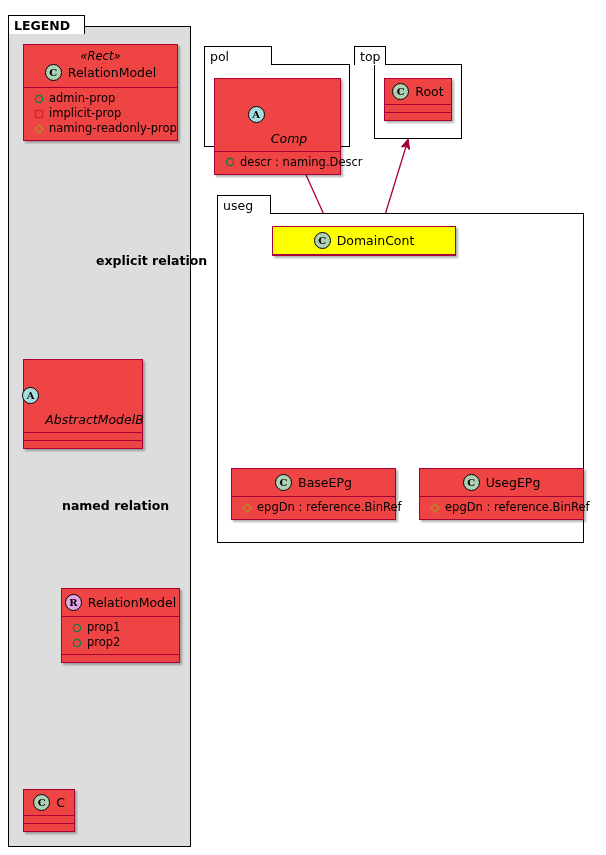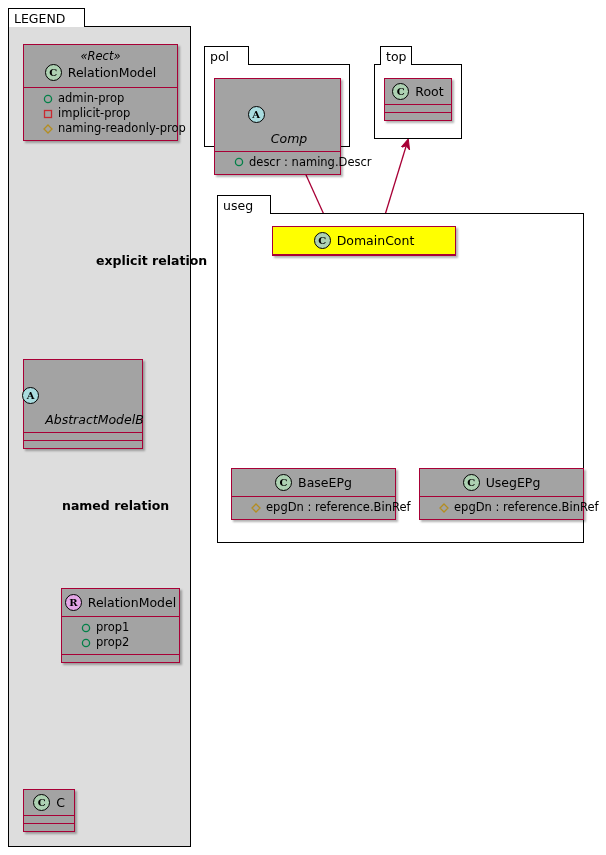--- a/index.html
+++ b/index.html
@@ -41,32 +41,32 @@
     box-sizing: border-box;
     border: 1.4px solid #000000;
     border-bottom: none;
     background: #ffffff;
     font-size: 12.5px;
     line-height: 1;
     padding: 4px 8px 3px 5px;
     white-space: nowrap;
     font-weight: normal;
   }
-  .pkg-tab.bold { font-weight: normal; }
+  .pkg-tab.bold { font-weight: bold; margin-top: 7px; }
   .legend-body {
     background: #dddddd;
   }
   .pkg-white { background: #ffffff; }
 
   
   .cls {
     position: absolute;
     box-sizing: border-box;
     border: 1.1px solid #a80036;
-    background: #a3a3a3;
+    background: #ef4444;
     box-shadow: 2px 2px 2px rgba(0,0,0,0.30);
   }
   .cls.hl { background: #ffff00; }
   .cls-head {
     position: relative;
     display: flex;
     align-items: center;
     justify-content: center;
     gap: 6px;
     padding: 5px 10px 5px 10px;
@@ -84,21 +84,21 @@
     text-align: center;
     padding-top: 4px;
     padding-bottom: 1px;
     white-space: nowrap;
   }
   .sep {
     height: 0;
     border-top: 1.1px solid #a80036;
   }
   .cls-body {
-    padding: 3px 6px 4px 17px;
+    padding: 3px 6px 4px 8px;
   }
   .cls-body.empty { height: 7px; padding: 0; }
   .attr {
     display: flex;
     align-items: center;
     gap: 5px;
     font-size: 11.5px;
     line-height: 15px;
     white-space: nowrap;
     padding-left: 2px;
@@ -259,42 +259,42 @@
       <span class="badge badge-C">C</span>
       <span class="cls-title">C</span>
     </div>
     <div class="sep"></div>
     <div class="cls-body empty"></div>
     <div class="sep"></div>
     <div class="cls-body empty"></div>
   </div>
 
   <div class="pkg pkg-white" style="left:204px; top:64px; width:146px; height:83px;"></div>
-  <div class="pkg-tab" style="left:204px; top:46px; width:45px; height:19px;">pol</div>
+  <div class="pkg-tab" style="left:204px; top:46px; width:68px; height:19px;">pol</div>
 
   <div class="cls" style="left:214px; top:78px; width:127px;">
     <div class="cls-head">
       <span class="badge badge-A">A</span>
       <span class="cls-title ital">Comp</span>
     </div>
     <div class="sep"></div>
     <div class="cls-body">
       <div class="attr">
         <span class="vis">
           <svg width="10" height="10" viewBox="0 0 10 10">
               <circle cx="5" cy="5" r="3.6" fill="none" stroke="#038048" stroke-width="1.3"></circle>
             </svg>
         </span>
         <span>descr : naming.Descr</span>
       </div>
     </div>
   </div>
 
   <div class="pkg pkg-white" style="left:374px; top:64px; width:88px; height:75px;"></div>
-  <div class="pkg-tab" style="left:380px; top:46px; width:32px; height:19px;">top</div>
+  <div class="pkg-tab" style="left:354px; top:46px; width:32px; height:19px;">top</div>
 
   <div class="cls" style="left:384px; top:78px; width:68px;">
     <div class="cls-head" style="padding:4px 8px;">
       <span class="badge badge-C">C</span>
       <span class="cls-title">Root</span>
     </div>
     <div class="sep"></div>
     <div class="cls-body empty"></div>
     <div class="sep"></div>
     <div class="cls-body empty"></div>

